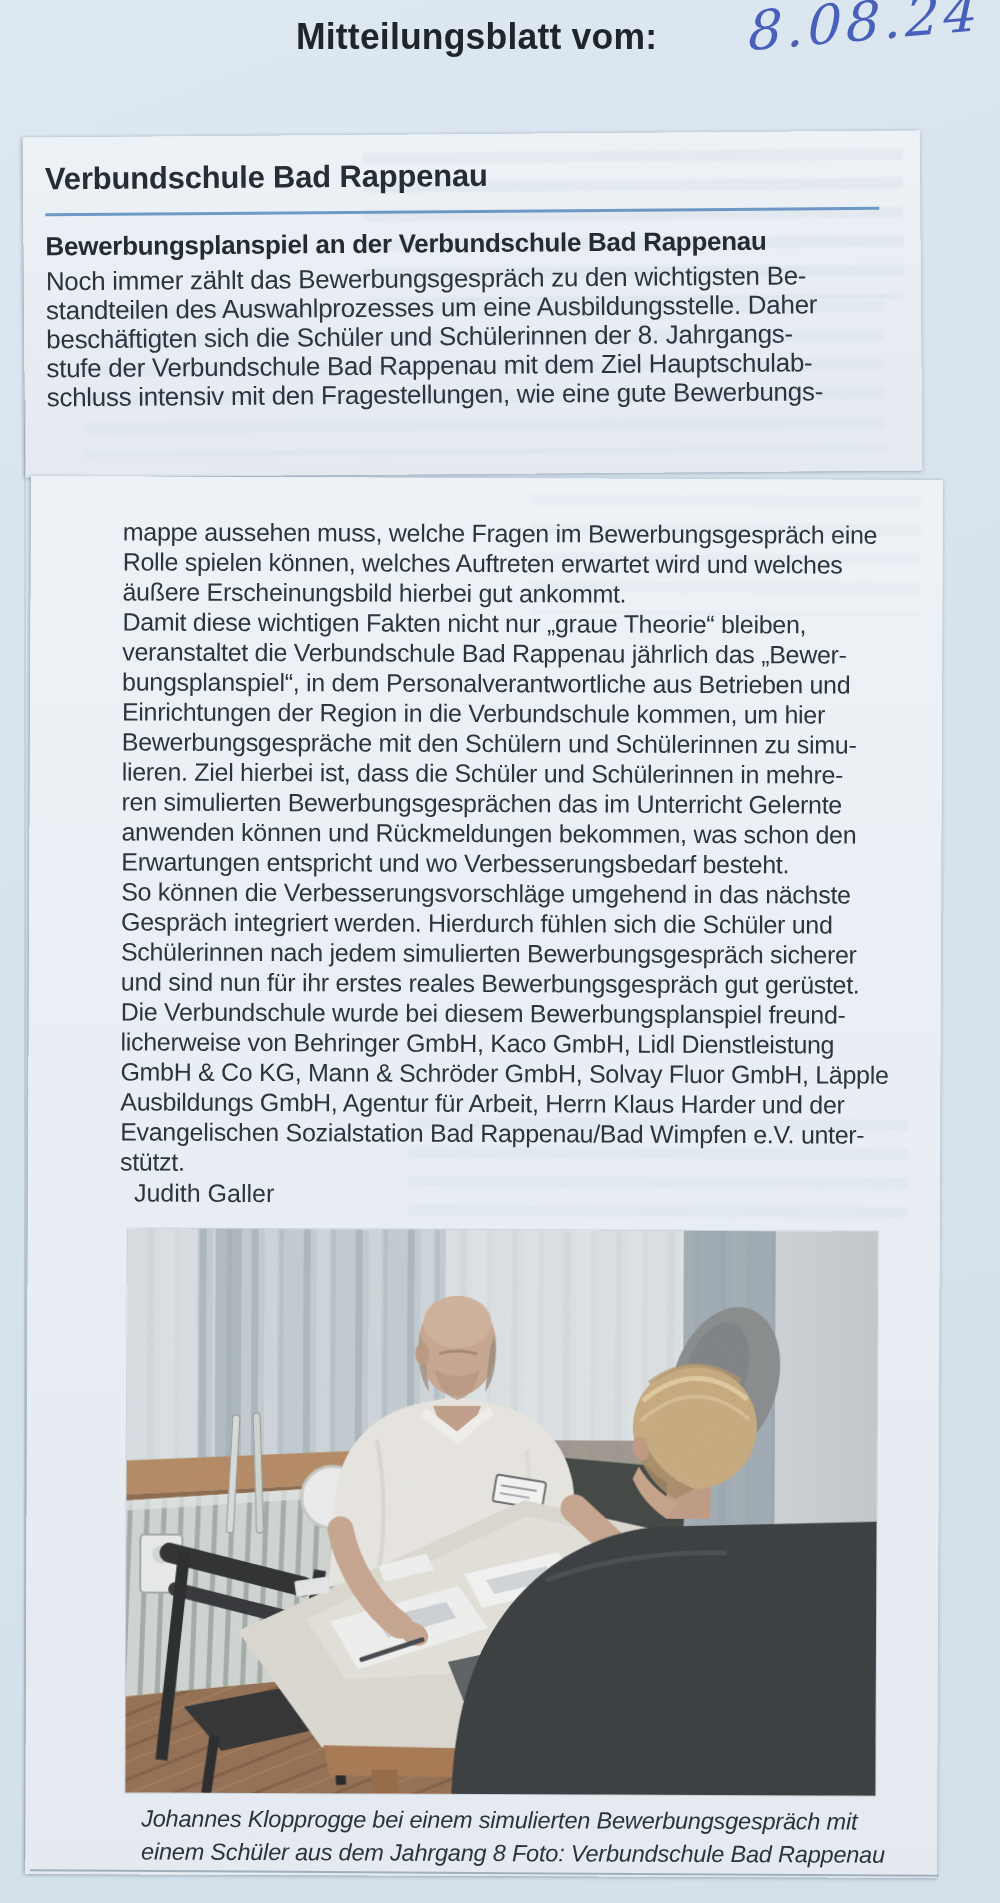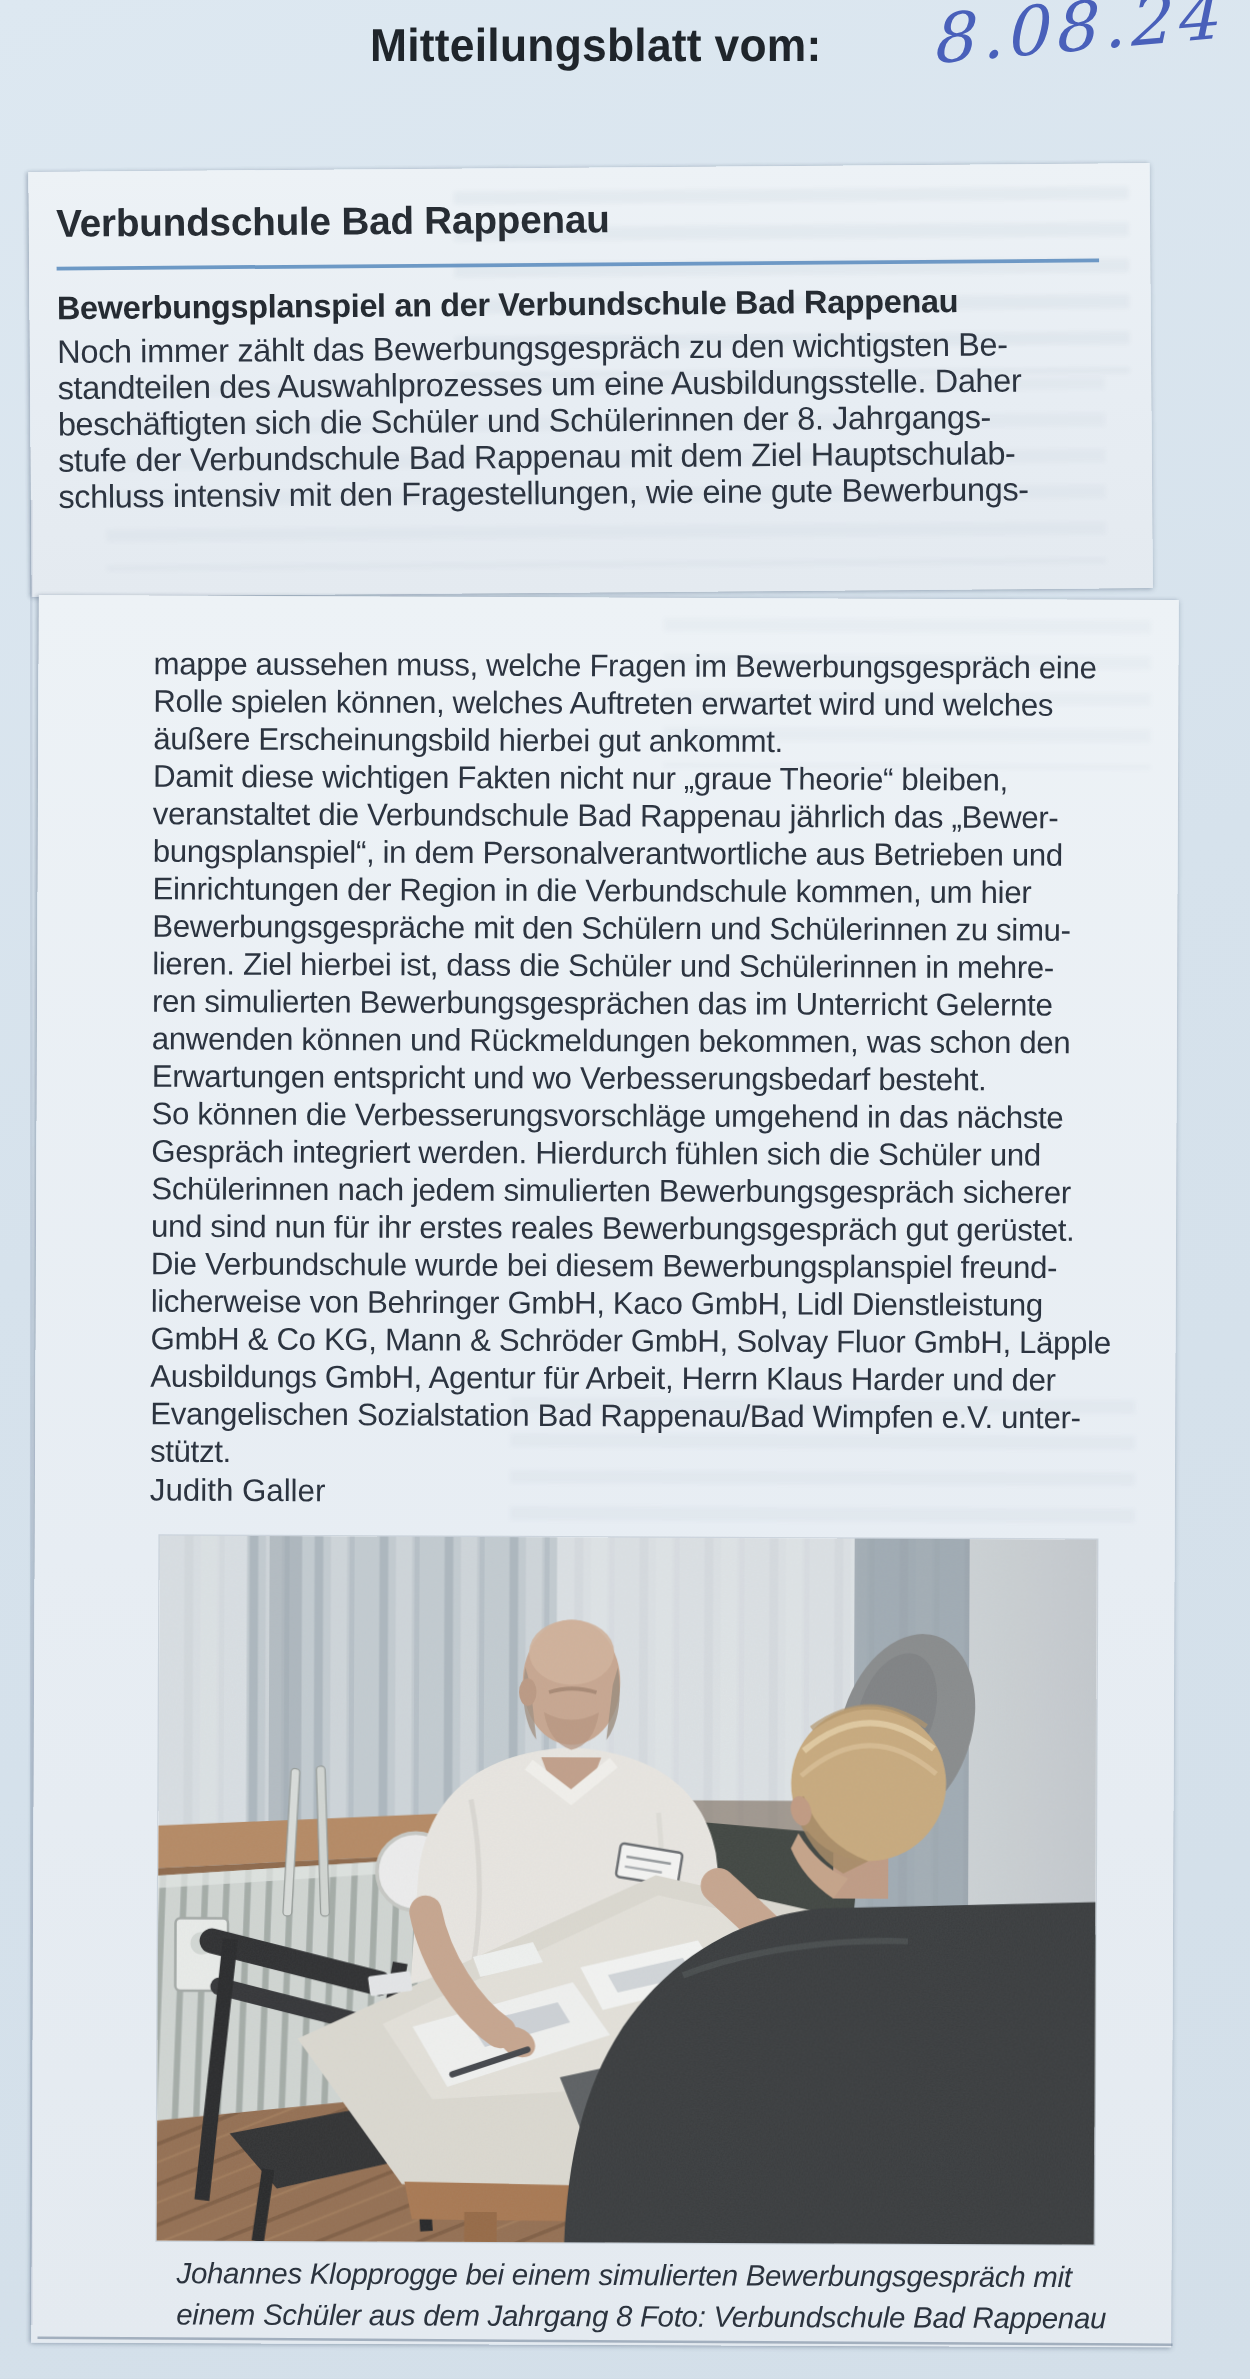--- a/index.html
+++ b/index.html
@@ -25,21 +25,21 @@
   .ghost{position:absolute;opacity:.45;filter:blur(1.6px);pointer-events:none;
          background:repeating-linear-gradient(180deg,rgba(104,126,150,.14) 0 11px,
          rgba(104,126,150,0) 11px 29px);}
 
   #clip1-title{left:22px;top:24px;font-size:31px;font-weight:bold;color:#272d34;letter-spacing:-.2px;}
   #clip1-rule{left:22px;top:76px;width:834px;height:3px;background:#5f8fc0;opacity:.9;}
   #clip1-headline{left:22px;top:94px;font-size:26px;font-weight:bold;color:#252b32;letter-spacing:-.3px;}
   #clip1-body{left:22px;top:130px;font-size:26px;line-height:29px;letter-spacing:-.3px;color:#2c3440;}
 
   #clip2-body{left:92px;top:40px;font-size:25px;line-height:30px;letter-spacing:-.3px;color:#2c3440;}
-  #clip2-byline{left:92px;top:702px;font-size:25px;color:#2c3440;}
+  #clip2-byline{left:106px;top:702px;font-size:25px;color:#2c3440;}
   #photo-frame{left:100px;top:752px;width:750px;height:564px;
                box-shadow:0 0 0 1px rgba(120,135,150,.25);}
   #photo-frame svg{display:block;filter:blur(.4px) saturate(.85);}
   #caption{left:116px;top:1326px;font-size:23.5px;line-height:33px;font-style:italic;
            letter-spacing:-.2px;color:#2b333e;}
   #bottom-edge{left:30px;top:1872px;width:908px;height:2px;background:rgba(95,115,140,.5);
                transform:rotate(.35deg);}
   #left-crease{left:24px;top:400px;width:2px;height:1460px;background:rgba(110,130,155,.18);}
 </style>
 </head>

